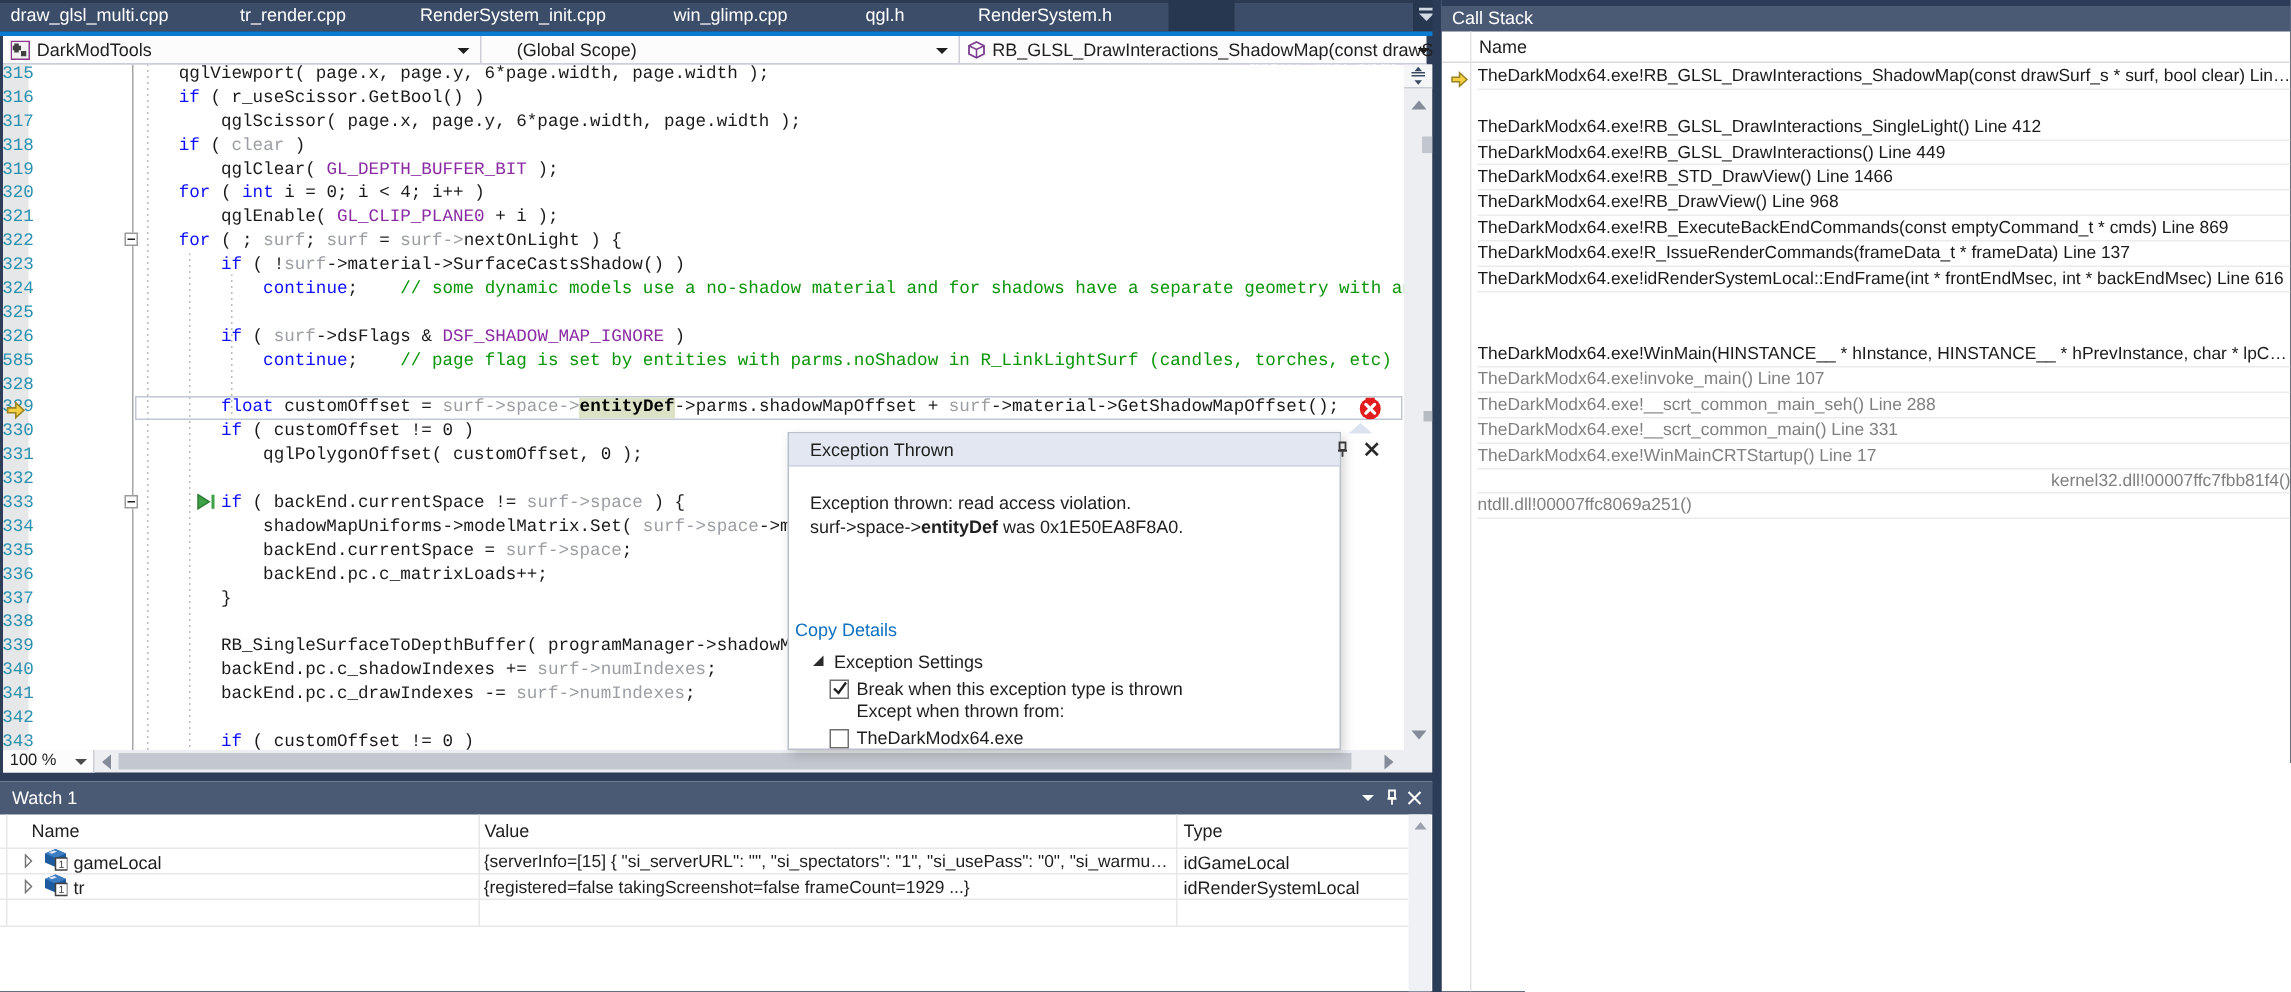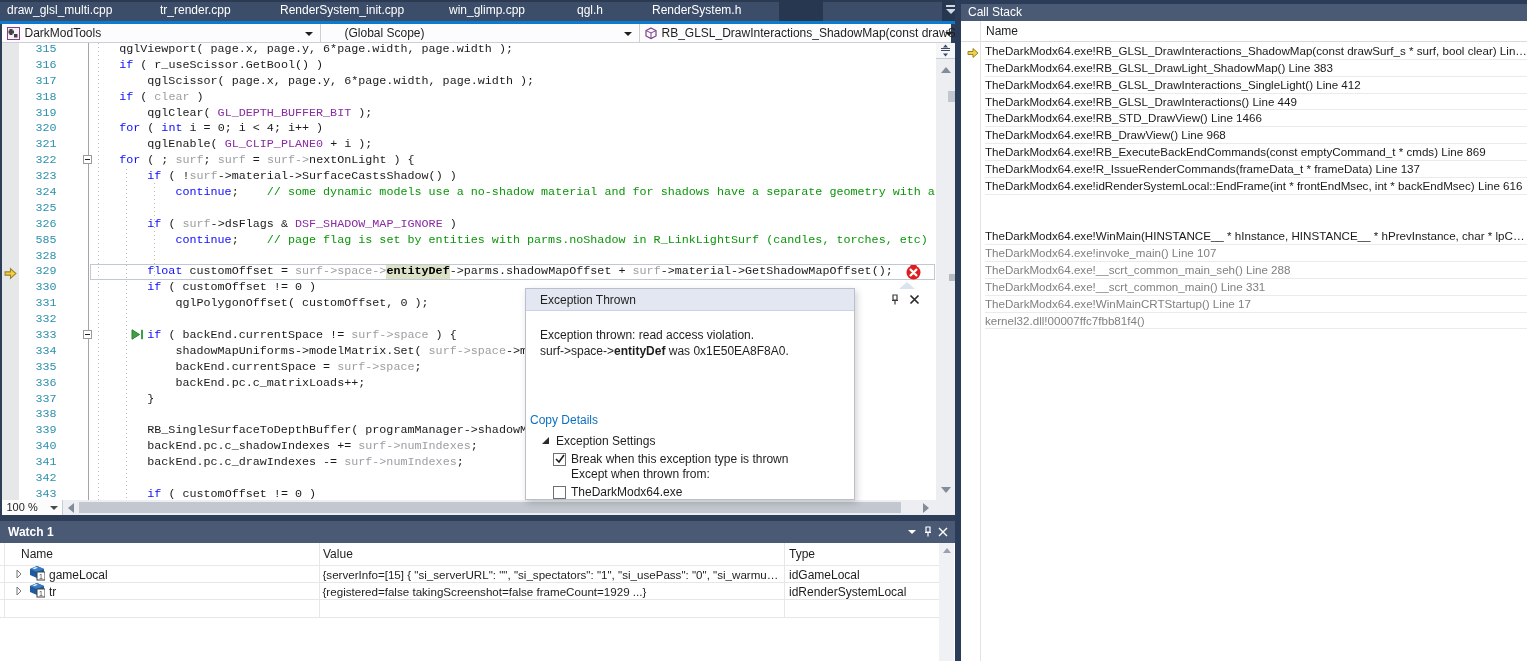--- a/index.html
+++ b/index.html
@@ -12,45 +12,45 @@
   #activetab { position:absolute; left:823px; top:0; width:119px; height:21px; background:#4c1d95; color:#fff; font-size:16px; line-height:21px;margin-top:36px; }
   #tabright { position:absolute; left:942px; top:0; width:19px; height:21px; background:#283750; }
   #bluestrip { left:0; top:21px; width:961px; height:2.5px; background:#0a7bd0; }
   #navbar { left:1.5px; top:23.5px; width:949px; height:19px; background:#fcfcfc; border-bottom:1px solid #ccced8; }
   .navtext { position:absolute; top:0; height:19px; line-height:19px; font-size:12px; color:#1e1e1e; white-space:nowrap; }
   .navsep { position:absolute; top:0; width:1px; height:19px; background:#ccced8; }
   .ddarrow { position:absolute; width:0; height:0; border-left:4px solid transparent; border-right:4px solid transparent; border-top:4px solid #1e1e1e; }
   #editor { left:1.5px; top:43px; width:934px; height:457px; background:#ffffff; overflow:hidden; }
   #gutter { position:absolute; left:0; top:0; width:17px; height:457px; background:#e6e7e8; }
   .cl { position:absolute; left:0; height:16px; font-family:"Liberation Mono", monospace; font-size:11.72px; line-height:16px; white-space:pre; }
-  .ln { position:absolute; left:0; width:55px; text-align:right; color:#2b91af; }
+  .ln { position:absolute; left:0; width:55px; text-align:left; color:#2b91af; }
   .cd { position:absolute; left:89.5px; color:#1a1a1a; }
   .k { color:#0d0dff;margin-top:16px; }
   .c { color:#0a9608; }
   .m { color:#8a2ba3; }
   .g { color:#9b9ea3; }
   .b { color:#000; font-weight:bold; }
   .foldline { position:absolute; width:1px; background:#a5a5a5; left:86px; }
   .guide { position:absolute; width:1px; background:repeating-linear-gradient(to bottom,#bbbbbb 0 1px,transparent 1px 4px); }
   .foldbox { position:absolute; left:81.5px; width:9px; height:9px; border:1px solid #9a9a9a; background:#fff; }
   .foldbox::after { content:""; position:absolute; left:1px; top:3px; width:5px; height:1px; background:#222; }
   #curlinebox { position:absolute; left:88.5px; top:220.9px; width:845px; height:15.8px; border:1px solid #bfc8d4; }
   #hlent { position:absolute; left:384.8px; top:221.6px; width:63.3px; height:14.4px; background:#dbe2c6; }
   #vscroll { left:935.5px; top:43px; width:19px; height:457px; background:#eceef1; }
   #hscrollrow { left:1.5px; top:500px; width:953px; height:15px; background:#eceef1; }
   #watch { left:0; top:521px; width:954.5px; height:140px; background:#fff; }
-  #watchhdr { position:absolute; left:0; top:0; width:994px; height:22px; background:#4a5a74; color:#fff; font-size:12px; line-height:22px;font-weight:bold; }
+  #watchhdr { position:absolute; left:0; top:0; width:994px; height:22px; background:#4a5a74; color:#fff; font-size:12px; line-height:22px; }
   .wtext { position:absolute; font-size:12px; color:#1e1e1e; white-space:nowrap; }
   .wline { position:absolute; background:#e7e7ea; }
   #rightpane { left:961px; top:0; width:566px; height:661px; background:#fff; }
   #cshdr { position:absolute; left:0px; top:3.5px; width:566px; height:17.5px; background:#4a5a74; color:#fff; font-size:12px; line-height:17px; }
   .csrow { position:absolute; left:24px; width:542px; height:16.85px; font-size:11.6px; line-height:16.85px; color:#1a1a1a; white-space:nowrap; overflow:hidden; border-bottom:1px solid #ebebeb; }
   .csgray { color:#808080; }
   #vsep { left:954.5px; top:0; width:6.5px; height:661px; background:#2b3c58; }
-  #popup { position:absolute; left:525px; top:288px; width:330px; height:212px; background:#fff; border:1px solid #b9bfcd; box-shadow:2px 3px 7px rgba(0,0,0,0.18); z-index:10; }
+  #popup { position:absolute; left:525px; top:288px; width:369px; height:212px; background:#fff; border:1px solid #b9bfcd; box-shadow:2px 3px 7px rgba(0,0,0,0.18); z-index:10; }
   #popuphdr { position:absolute; left:0; top:0; width:100%; height:22px; background:#e3e7f1; border-bottom:1px solid #ccd2e0; }
   .ptext { position:absolute; font-size:12px; color:#1e1e1e; white-space:nowrap; }
   .cbox { position:absolute; width:13px; height:13px; background:#fff; border:1px solid #707070; }
   .yarrow { position:absolute; z-index:5; }
   .sbarrow { position:absolute; width:0; height:0; }
 </style>
 </head>
 <body>
 <div class="abs" id="tabbar">
   <div style="position:absolute;left:0;top:0;width:961px;height:1.5px;background:#2c3a51"></div>
@@ -223,34 +223,34 @@
 </div>
 <div class="abs" id="rightpane">
   <div style="position:absolute;left:0;top:0;width:566px;height:3.5px;background:#2b3c58"></div>
   <div id="cshdr">
       <span style="position:absolute;left:7px">Call Stack</span>
     </div>
   <span style="position:absolute;left:25px;top:24px;font-size:12px;color:#1e1e1e">Name</span>
   <div style="position:absolute;left:0;top:40.7px;width:566px;height:1px;background:#d9dade"></div>
   <div style="position:absolute;left:18.5px;top:21px;width:1px;height:640px;background:#e3e3e6"></div>
 <div class="csrow " style="top:43.00px; text-overflow:ellipsis;">TheDarkModx64.exe!RB_GLSL_DrawInteractions_ShadowMap(const drawSurf_s * surf, bool clear) Line 315</div>
-<div class="csrow " style="top:59.85px;">TheDarkModx64.exe!RB_GLSL_DrawLight_ShadowMap() Line 383</div>
 <div class="csrow " style="top:76.70px;">TheDarkModx64.exe!RB_GLSL_DrawInteractions_SingleLight() Line 412</div>
 <div class="csrow " style="top:93.55px;">TheDarkModx64.exe!RB_GLSL_DrawInteractions() Line 449</div>
 <div class="csrow " style="top:110.40px;">TheDarkModx64.exe!RB_STD_DrawView() Line 1466</div>
 <div class="csrow " style="top:127.25px;">TheDarkModx64.exe!RB_DrawView() Line 968</div>
 <div class="csrow " style="top:144.10px;">TheDarkModx64.exe!RB_ExecuteBackEndCommands(const emptyCommand_t * cmds) Line 869</div>
 <div class="csrow " style="top:160.95px;">TheDarkModx64.exe!R_IssueRenderCommands(frameData_t * frameData) Line 137</div>
 <div class="csrow " style="top:177.80px;">TheDarkModx64.exe!idRenderSystemLocal::EndFrame(int * frontEndMsec, int * backEndMsec) Line 616</div>
 <div class="csrow " style="top:228.35px; text-overflow:ellipsis;">TheDarkModx64.exe!WinMain(HINSTANCE__ * hInstance, HINSTANCE__ * hPrevInstance, char * lpCmdLine, int nCmdShow) Line 1107</div>
 <div class="csrow csgray" style="top:245.20px;">TheDarkModx64.exe!invoke_main() Line 107</div>
 <div class="csrow csgray" style="top:262.05px;">TheDarkModx64.exe!__scrt_common_main_seh() Line 288</div>
 <div class="csrow csgray" style="top:278.90px;">TheDarkModx64.exe!__scrt_common_main() Line 331</div>
 <div class="csrow csgray" style="top:295.75px;">TheDarkModx64.exe!WinMainCRTStartup() Line 17</div>
-<div class="csrow csgray" style="top:312.60px;">kernel32.dll!00007ffc7fbb81f4()</div>
+<div class="csrow csgray" style="top:312.60px;text-align:right;">kernel32.dll!00007ffc7fbb81f4()</div>
+<div class="csrow csgray" style="top:329.45px;">ntdll.dll!00007ffc8069a251()</div>
 <svg class="yarrow" style="left:5.5px;top:46.5px" width="12" height="12" viewBox="0 0 12 12">
       <path d="M1 4.5 L6 4.5 L6 1.5 L11 6 L6 10.5 L6 7.5 L1 7.5 Z" fill="#f6cf45" stroke="#988423" stroke-width="1"></path>
     </svg>
 </div>
 <div class="abs" id="vsep"></div>
 <div style="position:absolute;left:899px;top:281.5px;width:0;height:0;border-left:8px solid transparent;border-right:8px solid transparent;border-bottom:7.5px solid #dce3f0;z-index:11"></div>
 <div id="popup">
   <div id="popuphdr"></div>
   <span class="ptext" style="left:14px;top:4px">Exception Thrown</span>
   <svg style="position:absolute;left:363px;top:5px" width="12" height="12" viewBox="0 0 12 12">

